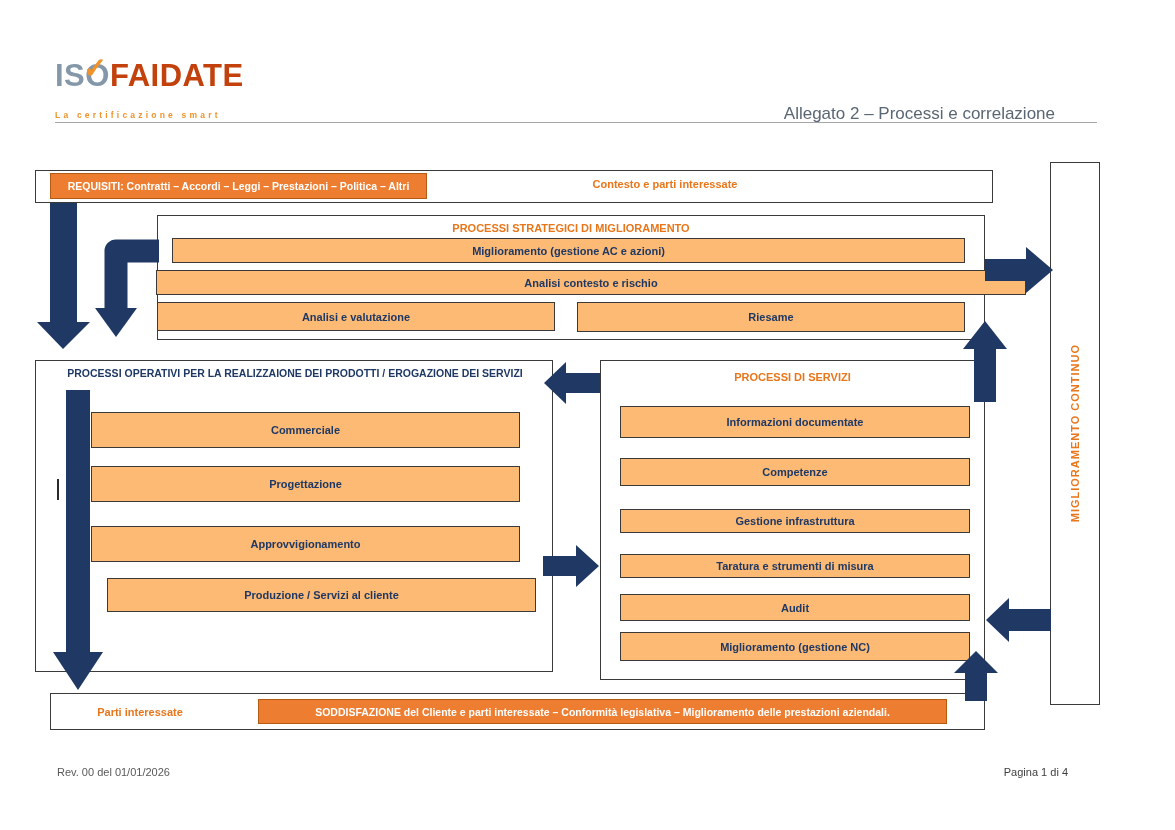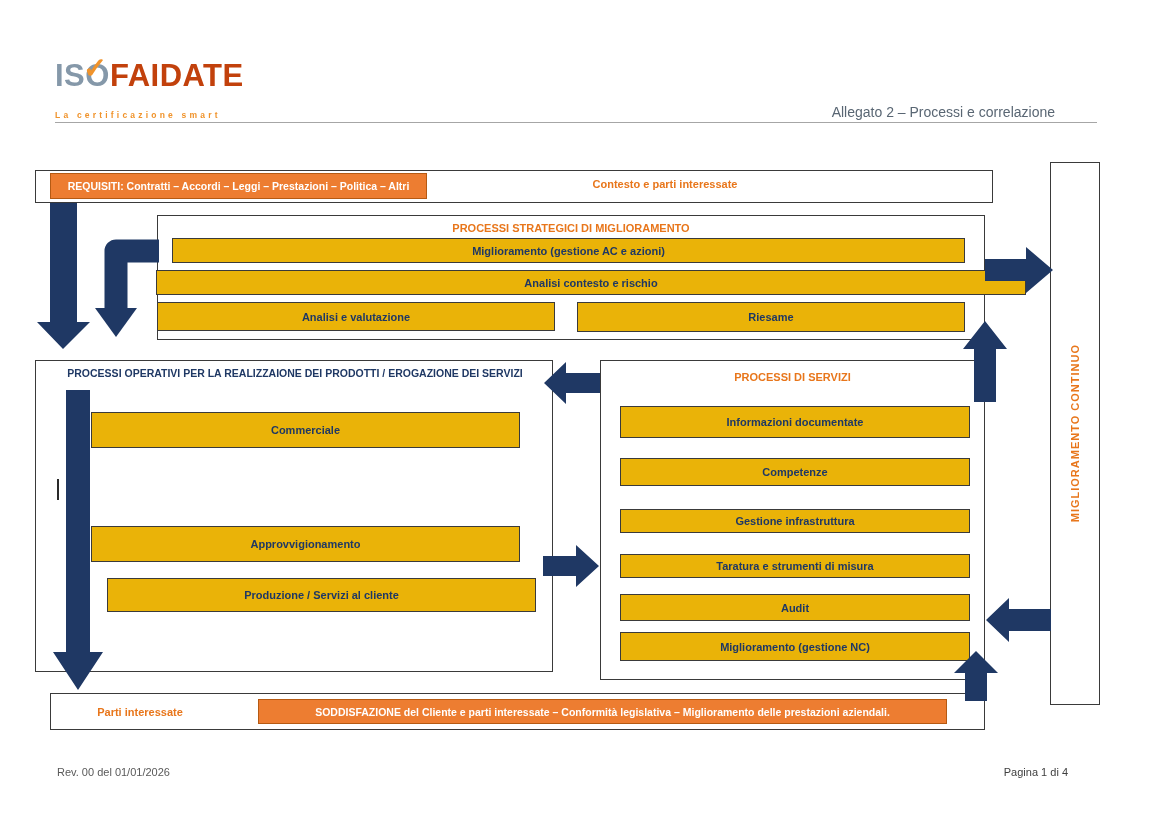--- a/index.html
+++ b/index.html
@@ -7,26 +7,26 @@
   body { font-family:"Liberation Sans", sans-serif; }
   .page { position:relative; width:1175px; height:830px; background:#ffffff; overflow:hidden; }
 
   
   .logo { position:absolute; left:55px; top:60px; }
   .logo-word { position:relative; font-size:31px; font-weight:800; letter-spacing:.5px; line-height:1; }
   .logo-iso { color:#8598A9; }
   .logo-faidate { color:#c2410c; }
   .logo-check { position:absolute; left:28px; top:-6px; color:#F0932B; font-size:29px; font-weight:bold; }
   .logo-tagline { margin-top:19px; font-size:8.5px; letter-spacing:3.2px; color:#F0932B; font-weight:bold; }
-  .doc-title { position:absolute; right:120px; top:104px; font-size:14px; color:#596673; }
+  .doc-title { position:absolute; right:120px; top:104px; font-size:17px; color:#596673; }
   .header-rule { position:absolute; left:55px; top:122px; width:1042px; height:1px; background:#a6a6a6; }
 
   
   .box { position:absolute; border:1px solid #3a3a3a; background:#ffffff; }
-  .item { position:absolute; border:1px solid #3a3a3a; background:#eab308;
+  .item { position:absolute; border:1px solid #3a3a3a; background:#fdba74;
           display:flex; align-items:center; justify-content:center;
           font-weight:bold; font-size:11px; color:#1F3864; text-align:center; }
   .t-orange { position:absolute; color:#E8761B; font-weight:bold; font-size:11px; text-align:center; }
   .t-navy { position:absolute; color:#1F3864; font-weight:bold; font-size:10.5px; text-align:center; }
   .orange-fill { position:absolute; background:#ED7D31; border:1px solid #B55A13; color:#ffffff;
                  font-weight:bold; font-size:10.5px; display:flex; align-items:center; justify-content:center;
                  text-align:center; }
   .mc-bar { position:absolute; left:1050px; top:162px; width:50px; height:543px;
             border:1px solid #3a3a3a; background:#ffffff;
             display:flex; align-items:center; justify-content:center; }
@@ -60,20 +60,21 @@
   <div class="box" style="left:157px; top:215px; width:828px; height:125px;"></div>
   <div class="t-orange" style="left:157px; top:222px; width:828px;">PROCESSI STRATEGICI DI MIGLIORAMENTO</div>
   <div class="item" style="left:172px; top:238px; width:793px; height:25px;">Miglioramento (gestione AC e azioni)</div>
   <div class="item" style="left:156px; top:270px; width:870px; height:25px;">Analisi contesto e rischio</div>
   <div class="item" style="left:157px; top:302px; width:398px; height:29px;">Analisi e valutazione</div>
   <div class="item" style="left:577px; top:302px; width:388px; height:30px;">Riesame</div>
 
   <div class="box" style="left:35px; top:360px; width:518px; height:312px;"></div>
   <div class="t-navy" style="left:45px; top:367px; width:500px;">PROCESSI OPERATIVI PER LA REALIZZAIONE DEI PRODOTTI / EROGAZIONE DEI SERVIZI</div>
   <div class="item" style="left:91px; top:412px; width:429px; height:36px;">Commerciale</div>
+  <div class="item" style="left:91px; top:466px; width:429px; height:36px;">Progettazione</div>
   <div class="item" style="left:91px; top:526px; width:429px; height:36px;">Approvvigionamento</div>
   <div class="item" style="left:91px; top:578px; width:429px; height:34px;margin-left:16px;">Produzione / Servizi al cliente</div>
 
   <div class="box" style="left:600px; top:360px; width:385px; height:320px;"></div>
   <div class="t-orange" style="left:600px; top:371px; width:385px;">PROCESSI DI SERVIZI</div>
   <div class="item" style="left:620px; top:406px; width:350px; height:32px;">Informazioni documentate</div>
   <div class="item" style="left:620px; top:458px; width:350px; height:28px;">Competenze</div>
   <div class="item" style="left:620px; top:509px; width:350px; height:24px;">Gestione infrastruttura</div>
   <div class="item" style="left:620px; top:554px; width:350px; height:24px;">Taratura e strumenti di misura</div>
   <div class="item" style="left:620px; top:594px; width:350px; height:27px;">Audit</div>

